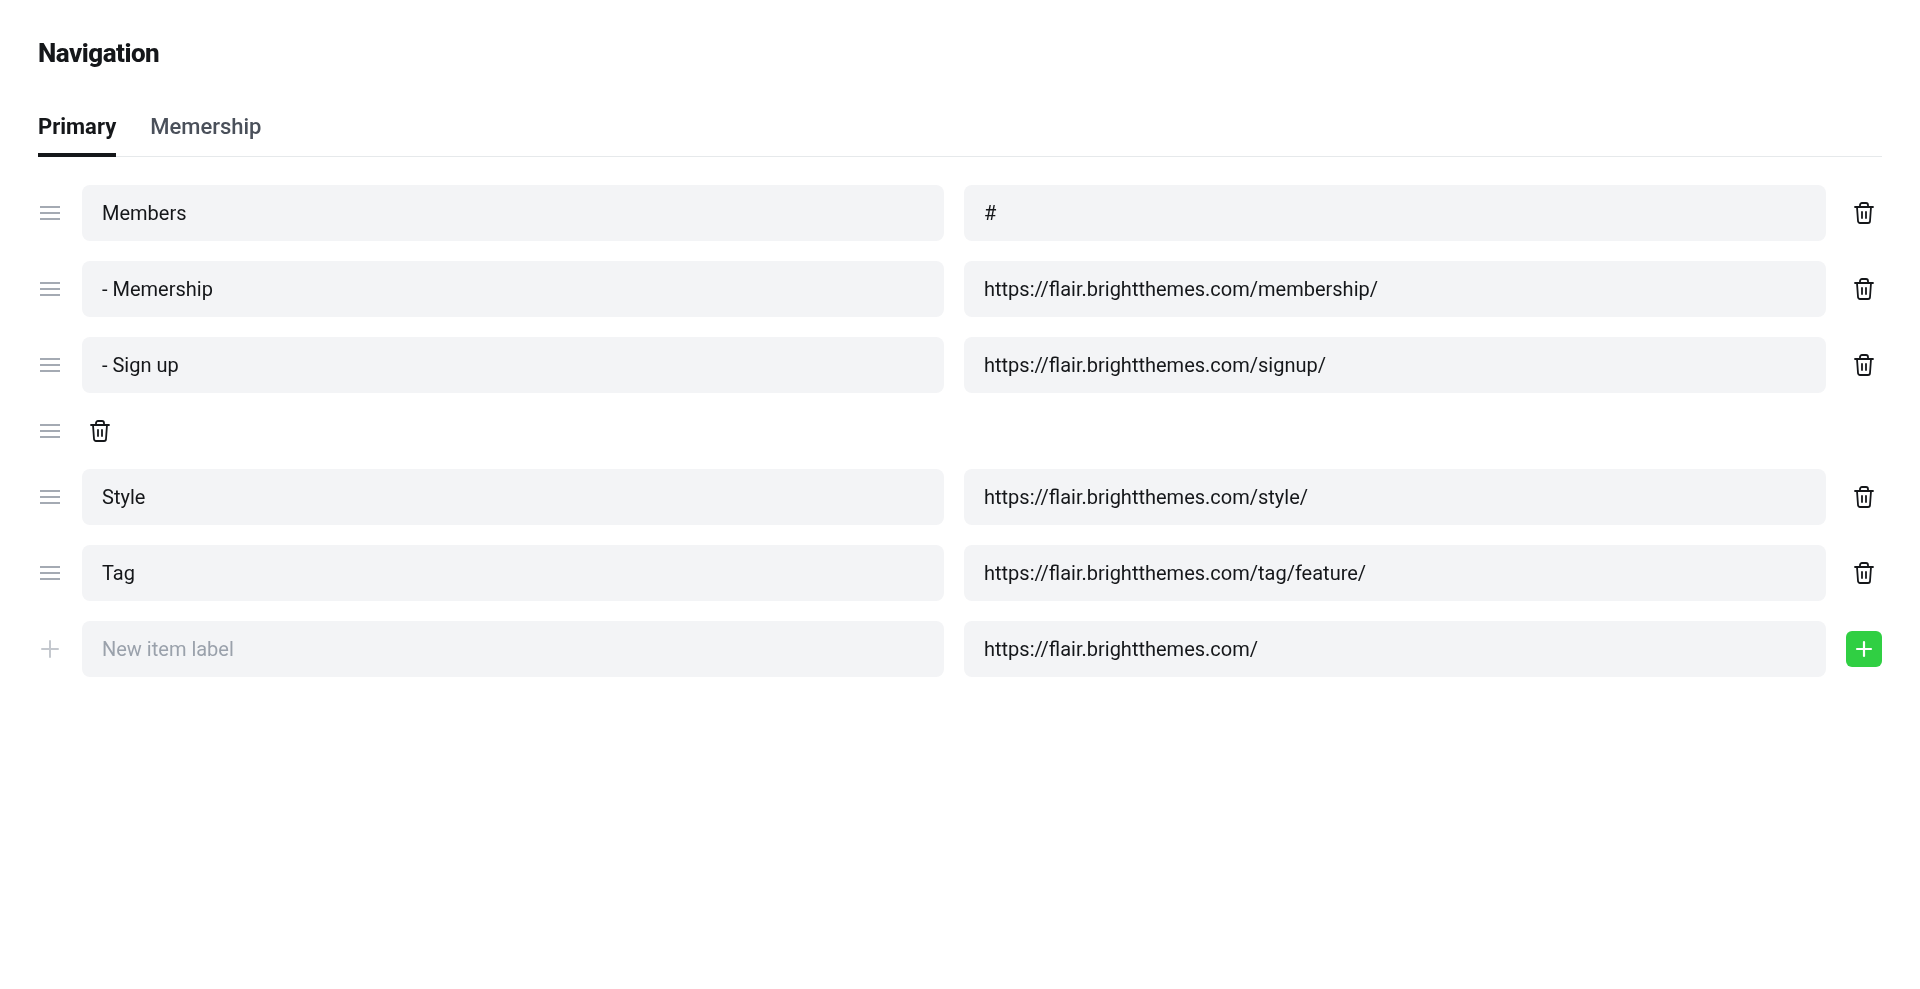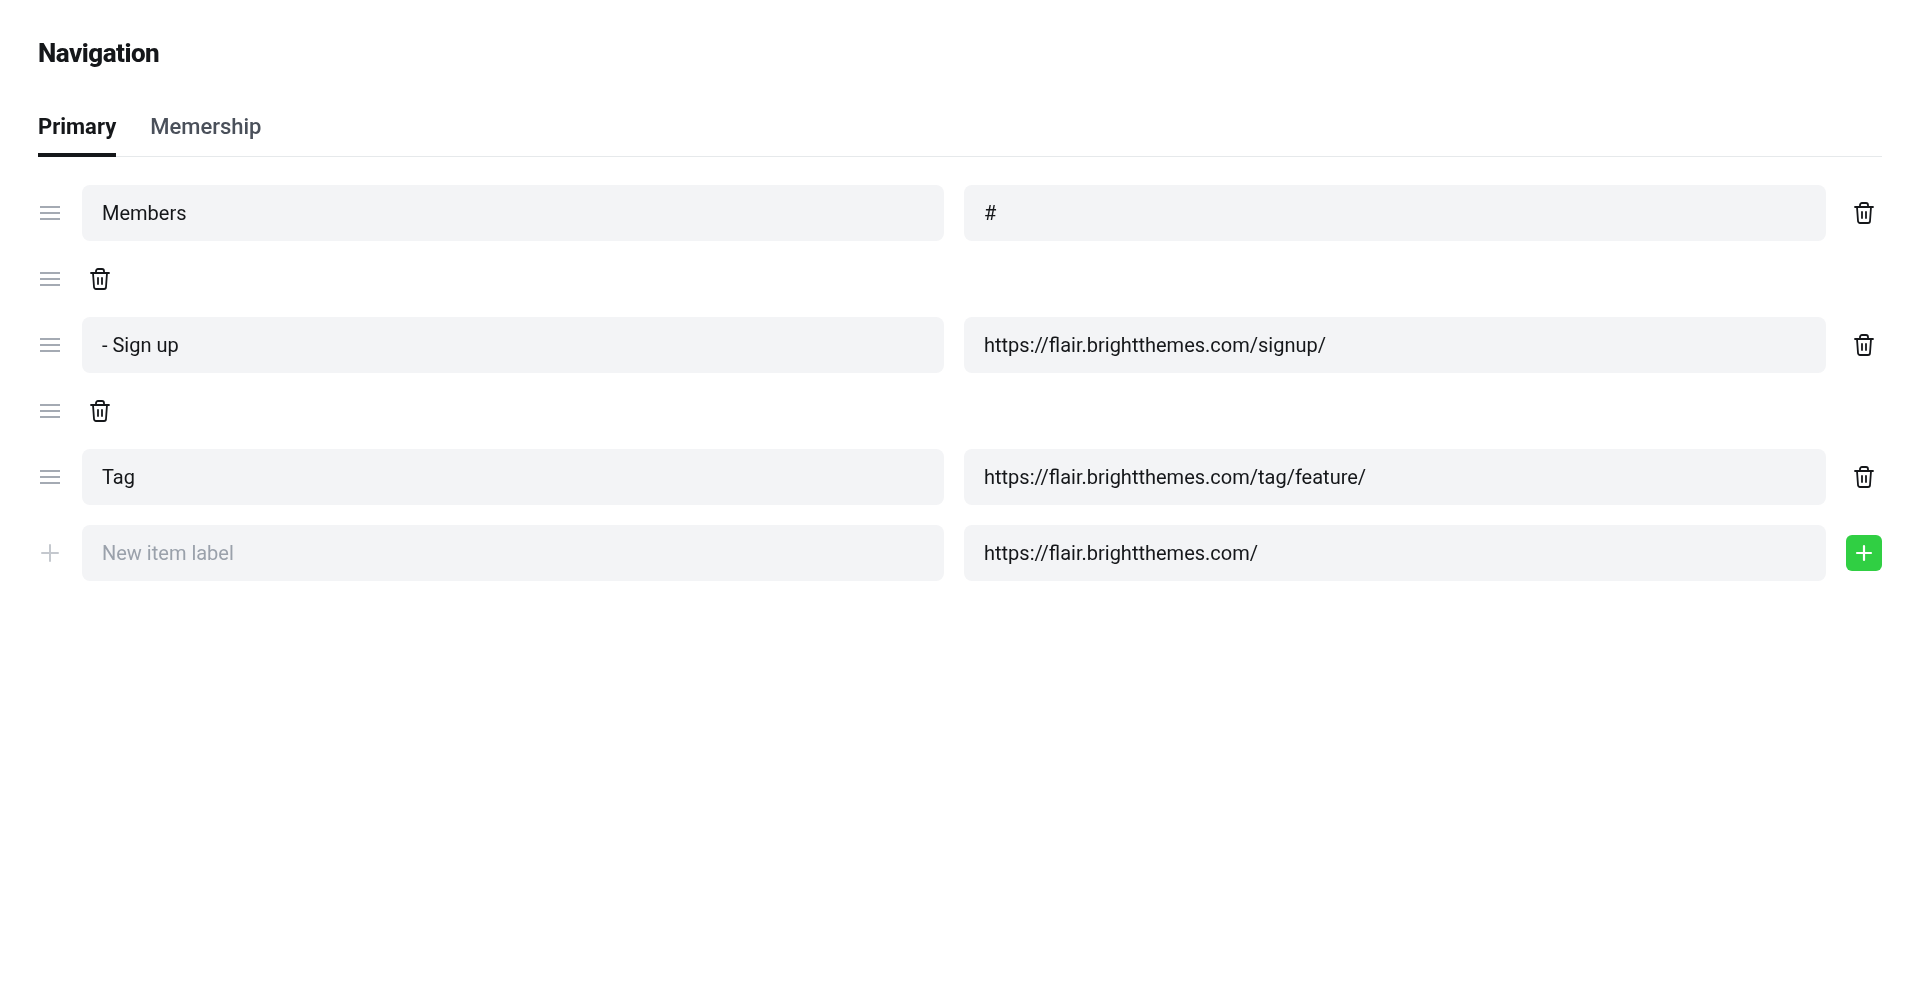--- a/index.html
+++ b/index.html
@@ -118,20 +118,22 @@
   </div>
 
   <div class="nav-row">
     <div class="drag-handle">
       <svg width="20" height="14" viewBox="0 0 20 14" fill="none">
           <line x1="0" y1="1" x2="20" y2="1" stroke="currentColor" stroke-width="2"></line>
           <line x1="0" y1="7" x2="20" y2="7" stroke="currentColor" stroke-width="2"></line>
           <line x1="0" y1="13" x2="20" y2="13" stroke="currentColor" stroke-width="2"></line>
         </svg>
     </div>
+    <input class="input-field" value="- Memership" style="">
+    <input class="input-field" value="https://flair.brightthemes.com/membership/" style="">
     <button class="action-btn">
       <svg width="24" height="24" viewBox="0 0 24 24" fill="none" stroke="currentColor" stroke-width="1.8" stroke-linecap="round" stroke-linejoin="round">
           <polyline points="3 6 5 6 21 6"></polyline>
           <path d="M19 6l-1 14a2 2 0 0 1-2 2H8a2 2 0 0 1-2-2L5 6"></path>
           <path d="M8 6V4a2 2 0 0 1 2-2h4a2 2 0 0 1 2 2v2"></path>
           <line x1="10" y1="11" x2="10" y2="17"></line>
           <line x1="14" y1="11" x2="14" y2="17"></line>
         </svg>
     </button>
   </div>
@@ -169,20 +171,40 @@
       <svg width="24" height="24" viewBox="0 0 24 24" fill="none" stroke="currentColor" stroke-width="1.8" stroke-linecap="round" stroke-linejoin="round">
           <polyline points="3 6 5 6 21 6"></polyline>
           <path d="M19 6l-1 14a2 2 0 0 1-2 2H8a2 2 0 0 1-2-2L5 6"></path>
           <path d="M8 6V4a2 2 0 0 1 2-2h4a2 2 0 0 1 2 2v2"></path>
           <line x1="10" y1="11" x2="10" y2="17"></line>
           <line x1="14" y1="11" x2="14" y2="17"></line>
         </svg>
     </button>
   </div>
 
+  <div class="nav-row">
+    <div class="drag-handle">
+      <svg width="20" height="14" viewBox="0 0 20 14" fill="none">
+          <line x1="0" y1="1" x2="20" y2="1" stroke="currentColor" stroke-width="2"></line>
+          <line x1="0" y1="7" x2="20" y2="7" stroke="currentColor" stroke-width="2"></line>
+          <line x1="0" y1="13" x2="20" y2="13" stroke="currentColor" stroke-width="2"></line>
+        </svg>
+    </div>
+    <input class="input-field" value="Style" style="">
+    <input class="input-field" value="https://flair.brightthemes.com/style/" style="">
+    <button class="action-btn">
+      <svg width="24" height="24" viewBox="0 0 24 24" fill="none" stroke="currentColor" stroke-width="1.8" stroke-linecap="round" stroke-linejoin="round">
+          <polyline points="3 6 5 6 21 6"></polyline>
+          <path d="M19 6l-1 14a2 2 0 0 1-2 2H8a2 2 0 0 1-2-2L5 6"></path>
+          <path d="M8 6V4a2 2 0 0 1 2-2h4a2 2 0 0 1 2 2v2"></path>
+          <line x1="10" y1="11" x2="10" y2="17"></line>
+          <line x1="14" y1="11" x2="14" y2="17"></line>
+        </svg>
+    </button>
+  </div>
 
   <div class="nav-row">
     <div class="drag-handle">
       <svg width="20" height="14" viewBox="0 0 20 14" fill="none">
           <line x1="0" y1="1" x2="20" y2="1" stroke="currentColor" stroke-width="2"></line>
           <line x1="0" y1="7" x2="20" y2="7" stroke="currentColor" stroke-width="2"></line>
           <line x1="0" y1="13" x2="20" y2="13" stroke="currentColor" stroke-width="2"></line>
         </svg>
     </div>
     <input class="input-field" value="Tag" style="">

